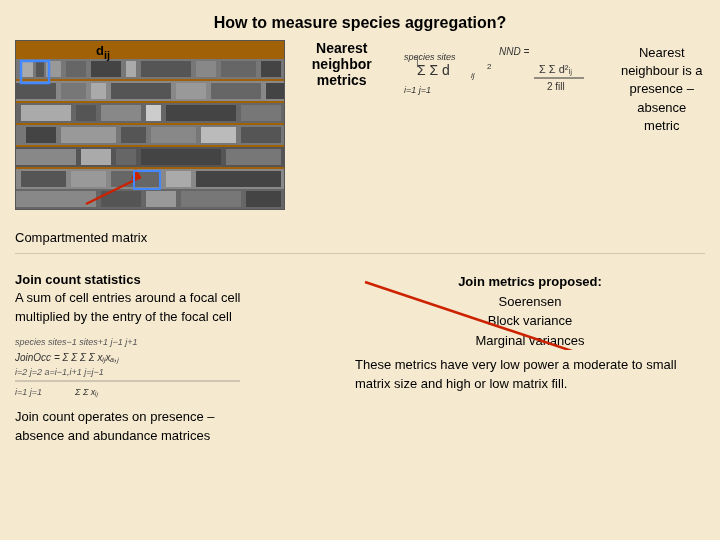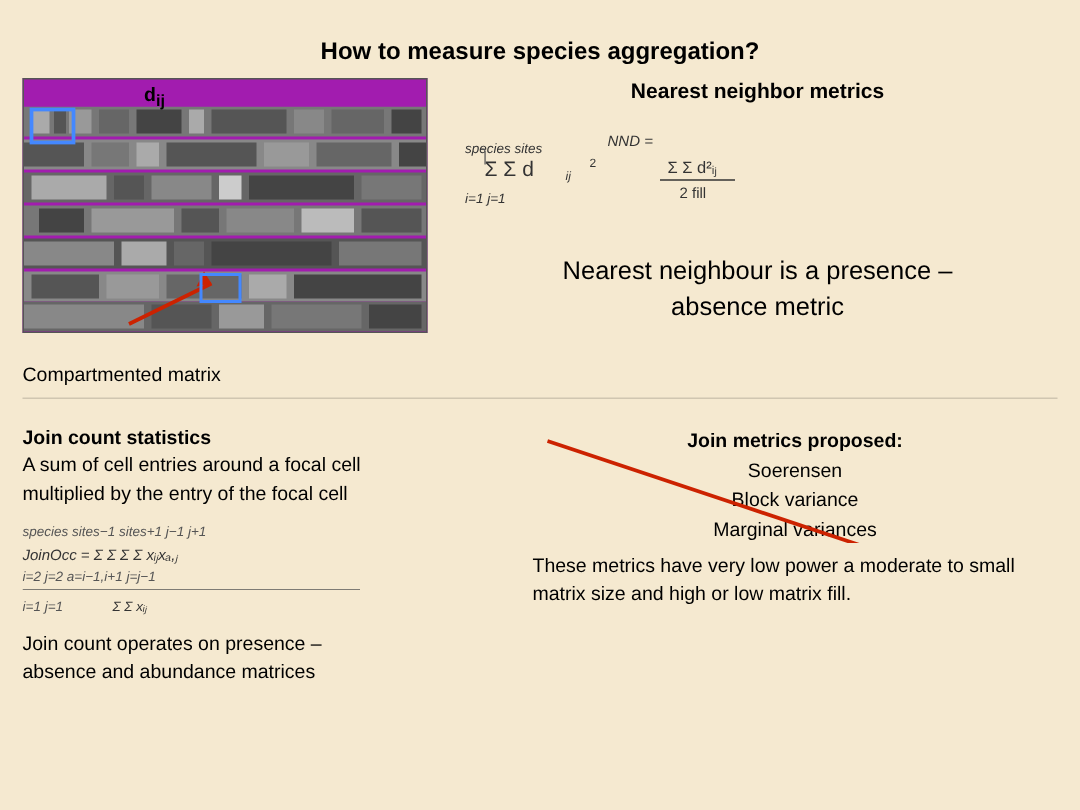--- a/index.html
+++ b/index.html
@@ -8,21 +8,21 @@
       height: 540px;
       background-color: #f5e9d0;
       font-family: Arial, sans-serif;
       font-size: 13px;
       overflow: hidden;
       position: relative;
     }
     .page-container {
       width: 720px;
       height: 540px;
-      padding: 26px 15px;
+      padding: 14px 15px;
       position: relative;
     }
     .page-title {
       text-align: center;
       font-size: 16px;
       font-weight: bold;
       margin-bottom: 8px;
       color: #000;
     }
     .top-section {
@@ -39,50 +39,50 @@
     .compartmented-label {
       font-size: 13px;
       color: #000;
       margin-top: 20px;
       text-align: left;
     }
     
     .matrix-image {
       width: 270px;
       height: 170px;
-      background: #a21caf;
+      background: #a16207;
       position: relative;
       overflow: hidden;
       border: 1px solid #555;
     }
     .matrix-image .dij-label {
       position: absolute;
       top: 2px;
       left: 85px;
       font-size: 13px;
       font-weight: bold;
       color: #000;
       background: transparent;
     }
 
     .right-section {
       flex: 1;
       display: flex;
-      flex-direction: column;
-      gap: 10px;
+      flex-direction: row;
+      gap: 20px;
     }
     .nn-metrics-title {
       font-size: 14px;
       font-weight: bold;
       color: #000;
       text-align: center;
       margin-bottom: 4px;
     }
     .nearest-neighbour-text {
-      font-size: 17px;
+      font-size: 13px;
       color: #000;
       text-align: center;
       line-height: 1.4;
       margin-top: 4px;
     }
     .nnd-weak-power {
       font-size: 13px;
       color: #000;
       text-align: center;
       line-height: 1.4;

